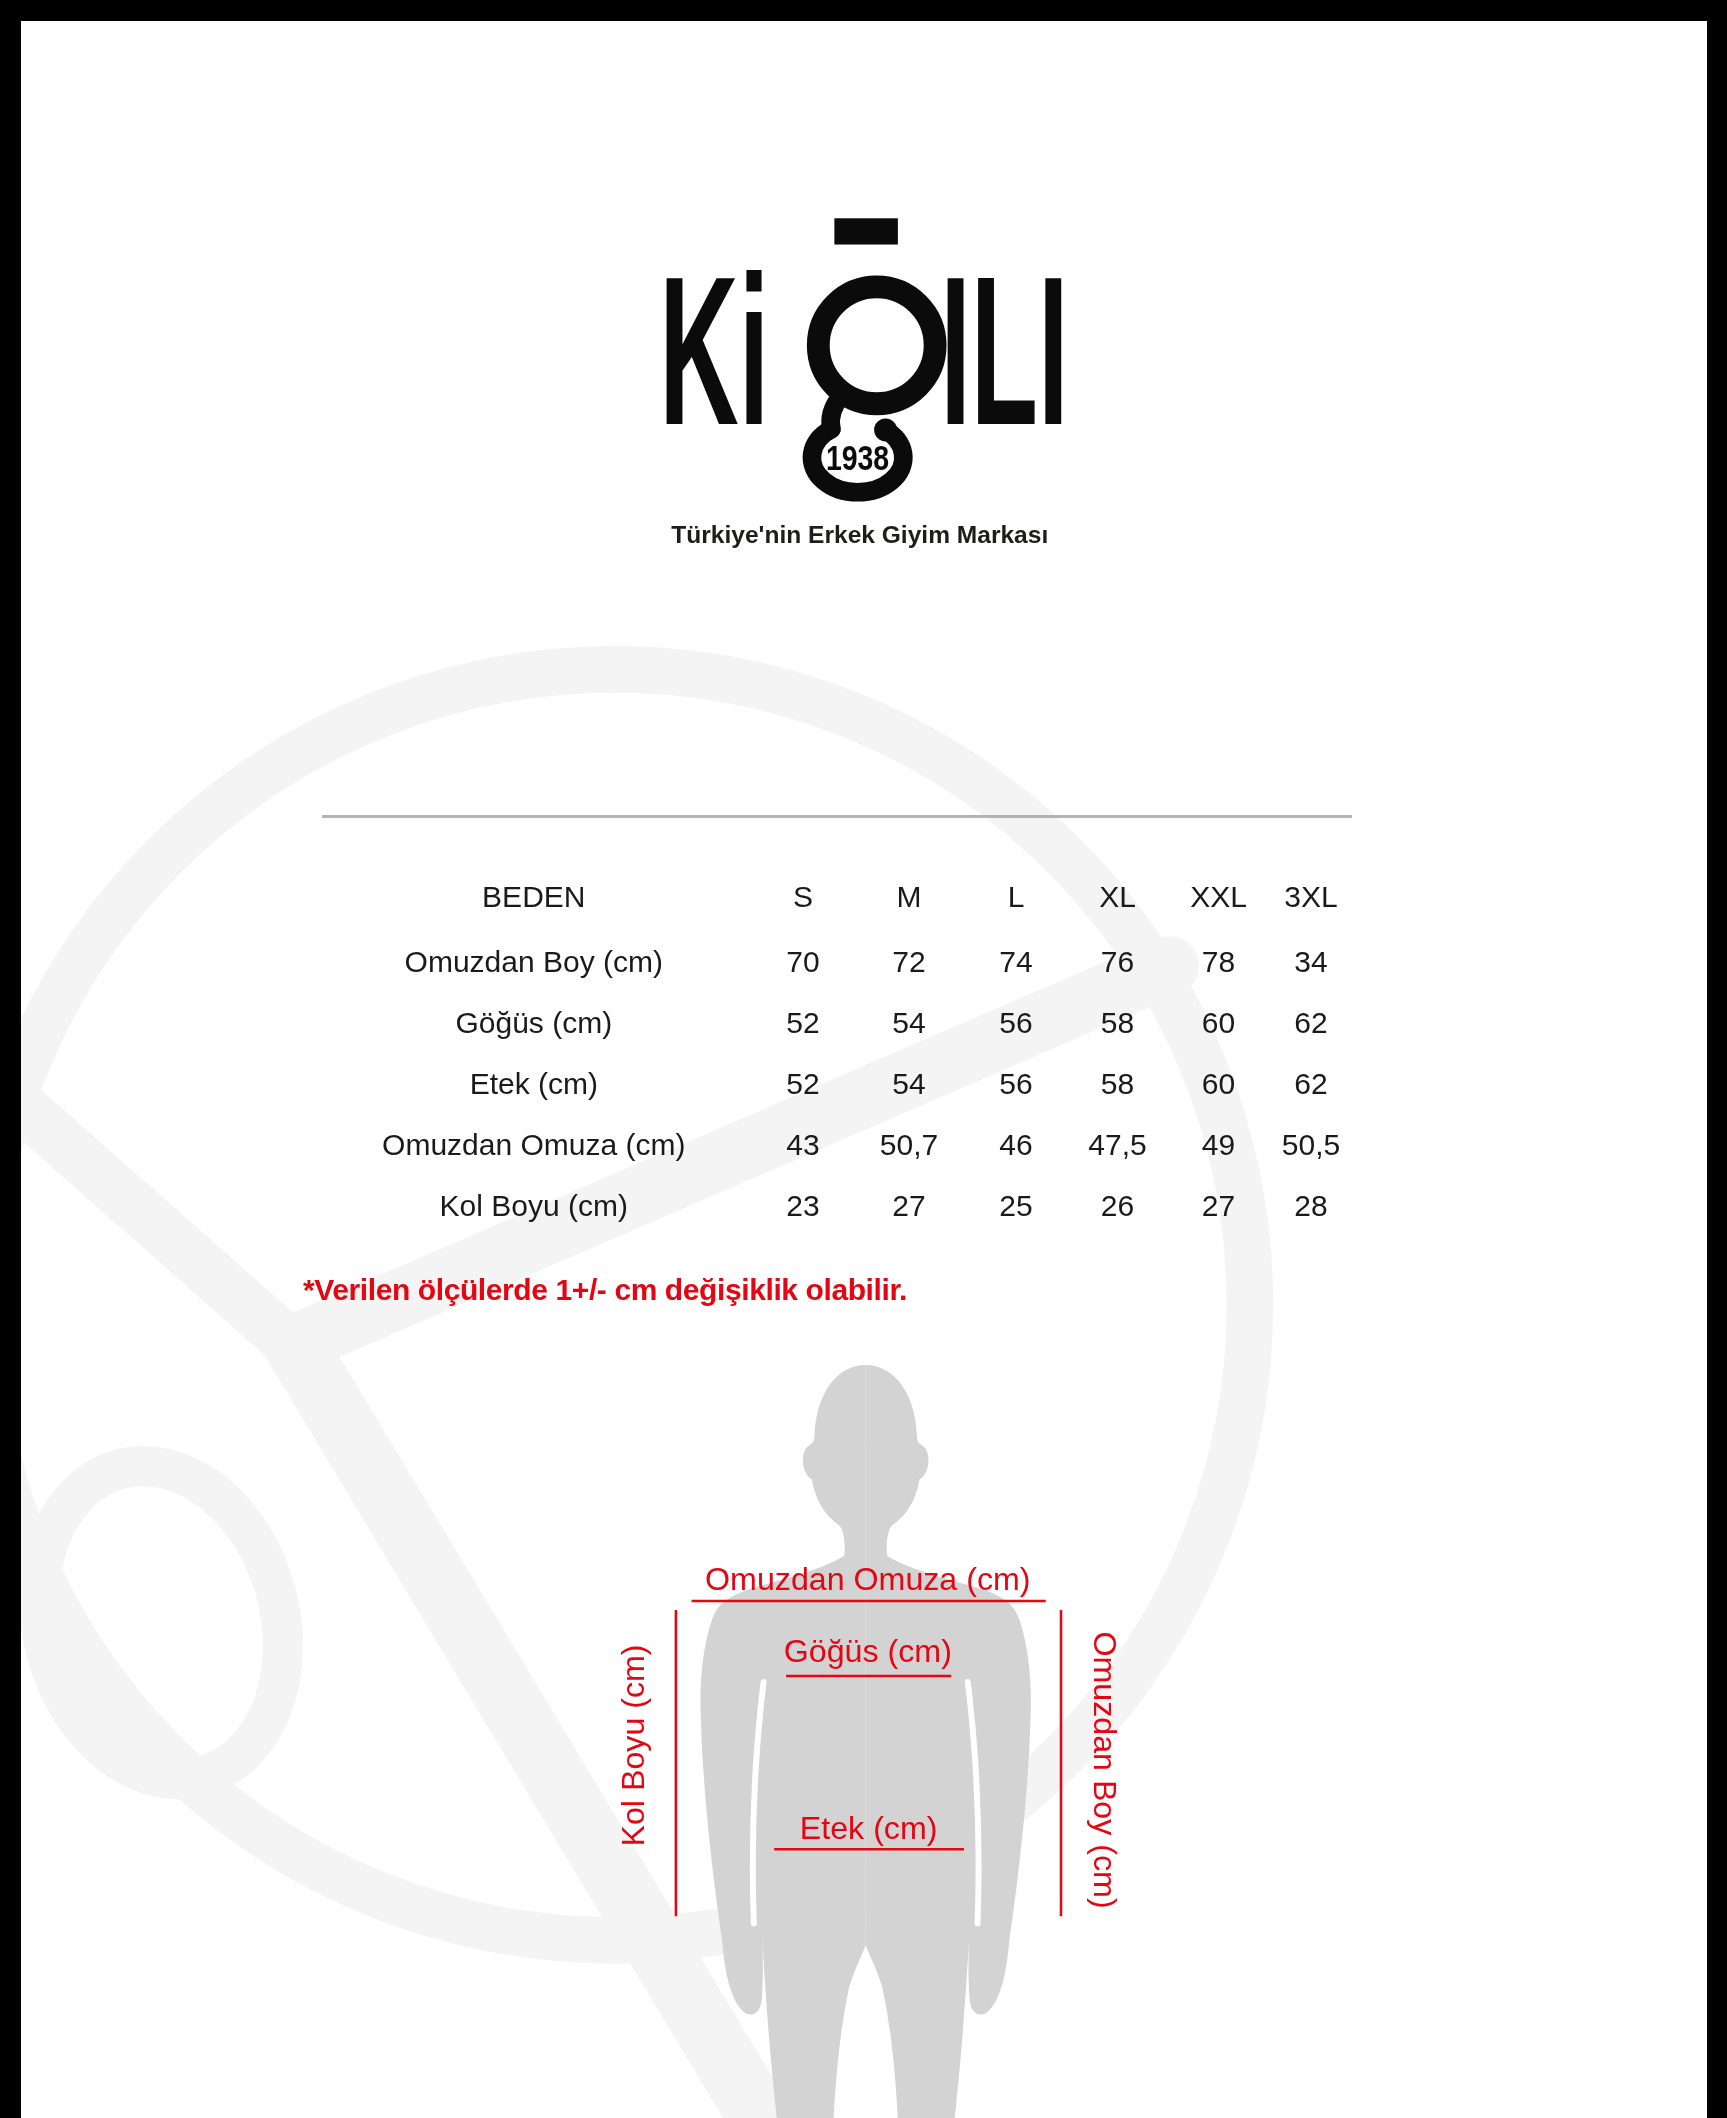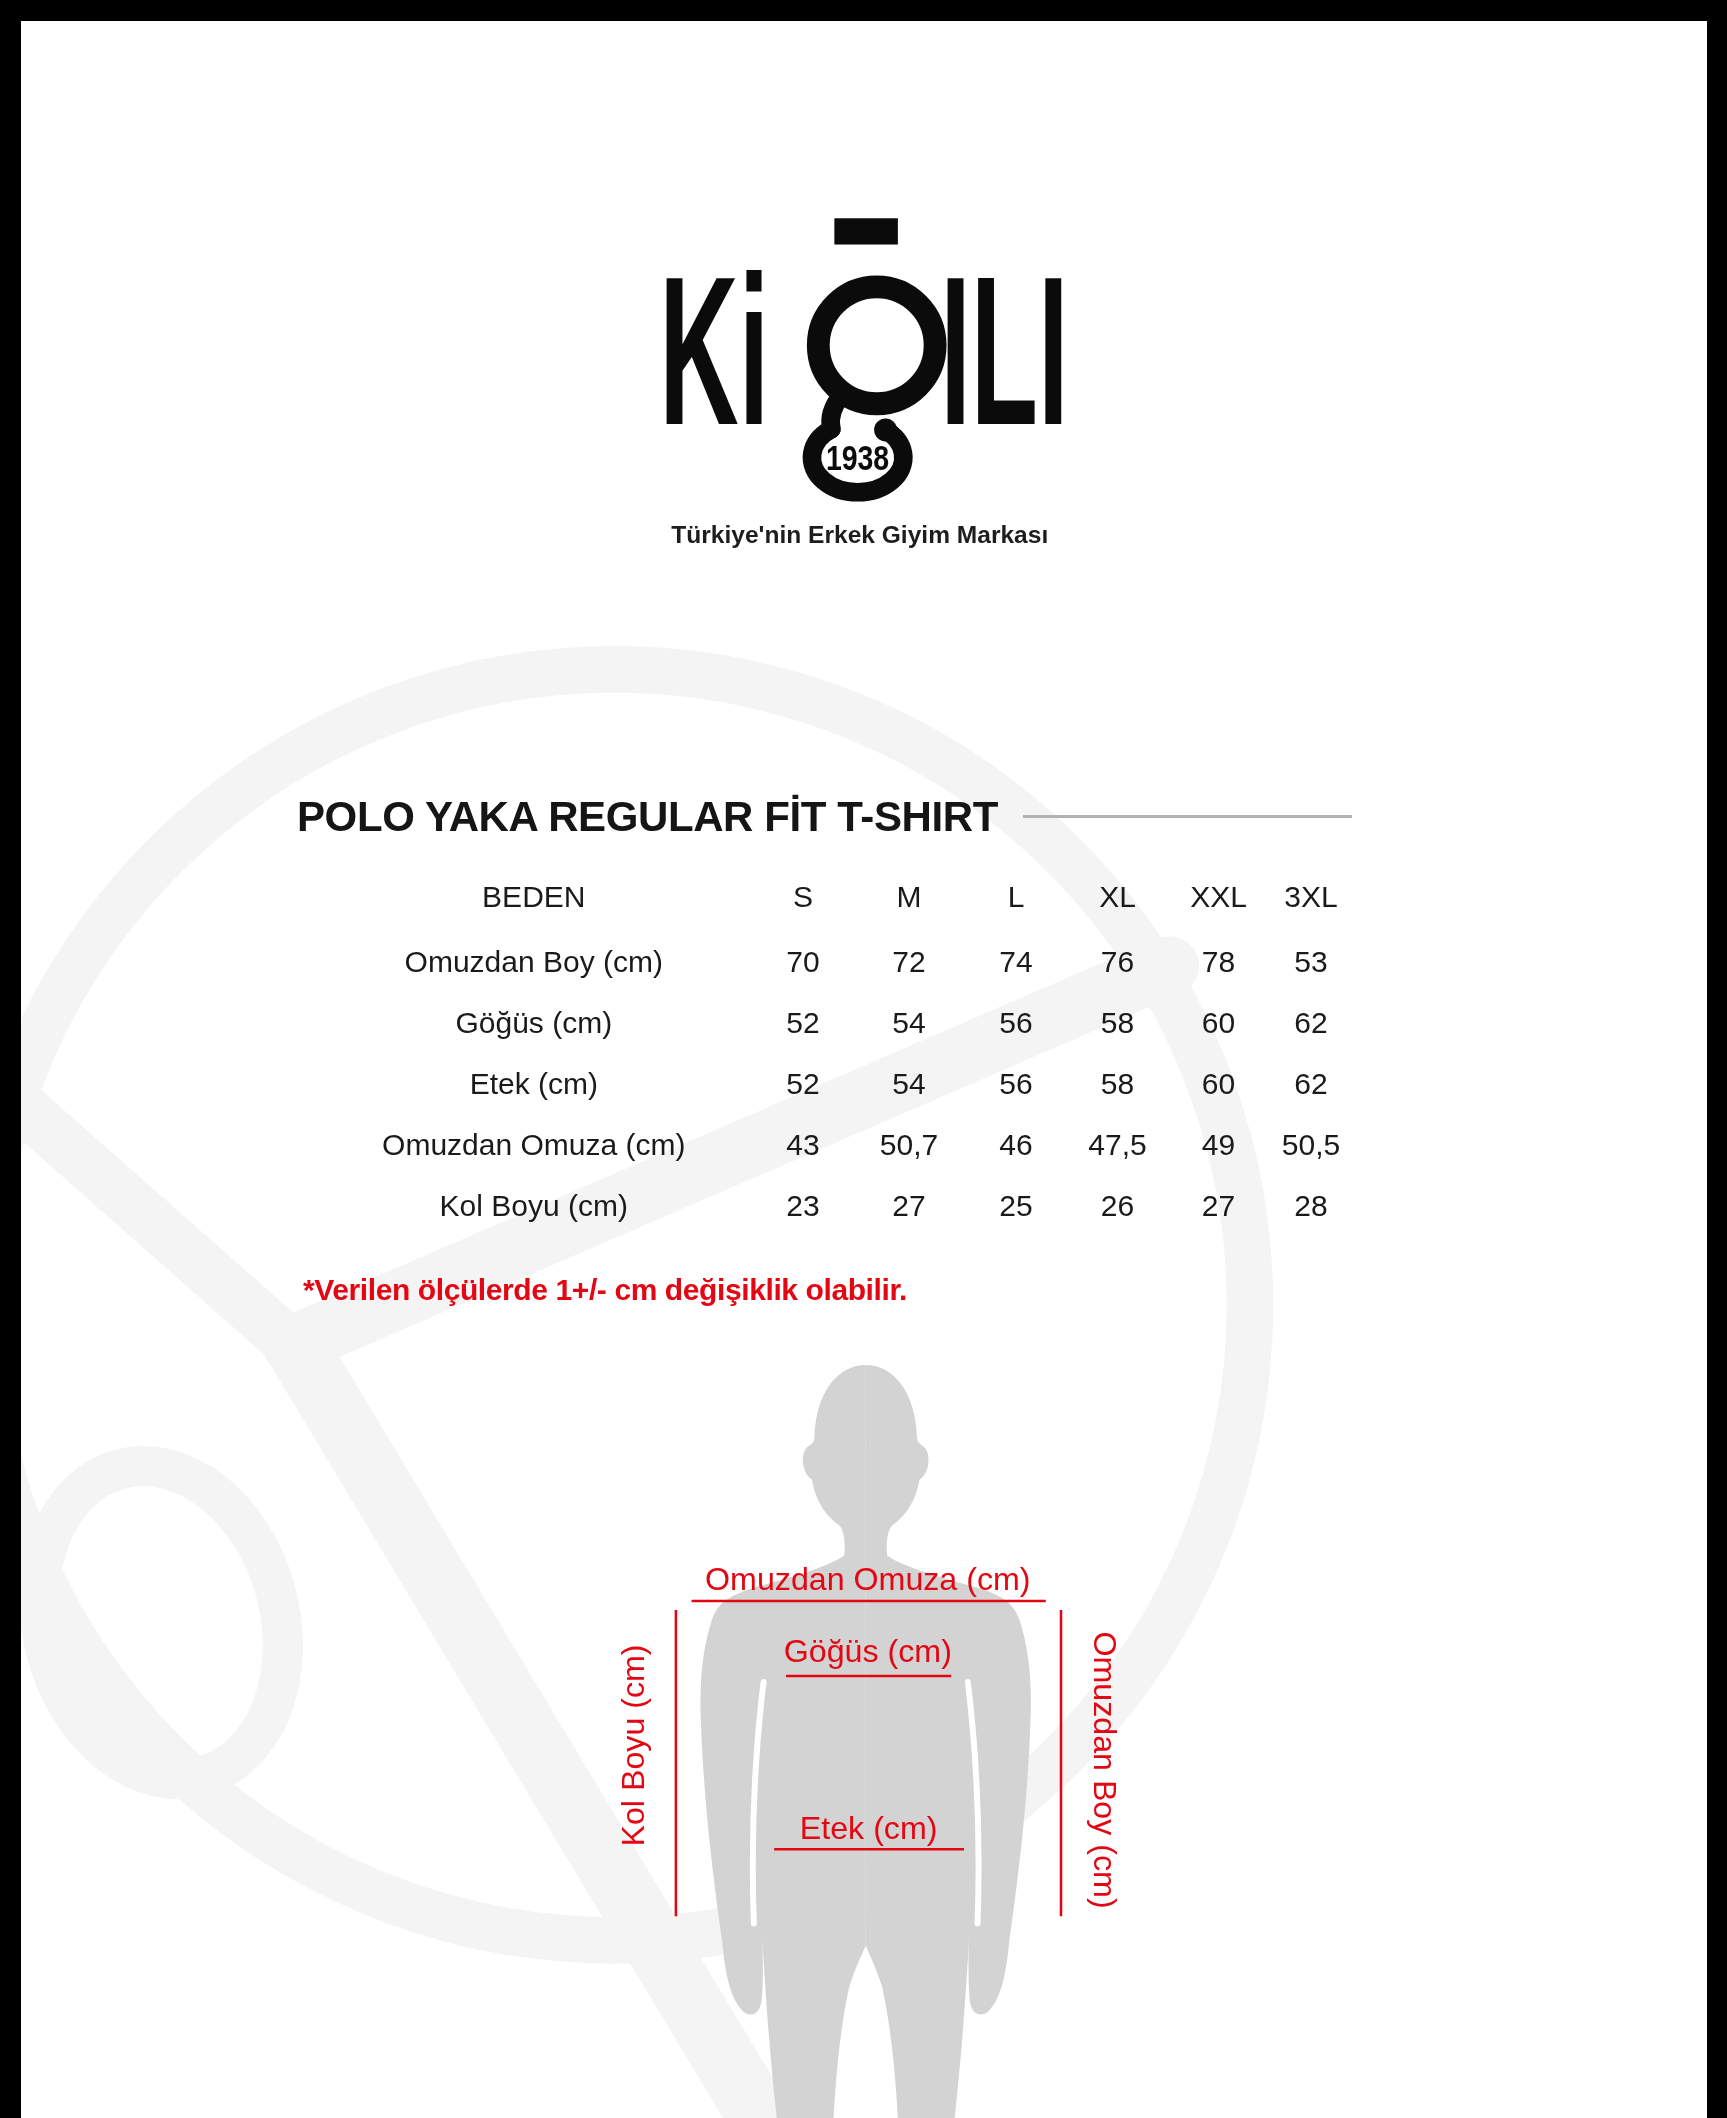--- a/index.html
+++ b/index.html
@@ -98,21 +98,20 @@
       <circle cx="630" cy="345" r="138" fill="none" stroke="#0b0b0b" stroke-width="54"></circle>
       <path d="M 647 543 A 108 82 0 1 1 523 543" fill="none" stroke="#0b0b0b" stroke-width="44" stroke-linecap="round"></path>
       <path d="M 523 543 C 516 512 528 486 548 462" fill="none" stroke="#0b0b0b" stroke-width="44" stroke-linecap="round"></path>
       <circle cx="651" cy="545" r="27"></circle>
       <text x="731" y="640" font-size="84" text-anchor="middle" transform="scale(0.8,1)">1938</text>
       <text x="590" y="812" font-size="58" text-anchor="middle" fill="#1d1d1b">Türkiye'nin Erkek Giyim Markası</text>
     </g>
   </svg>
 
   <div class="title-row">
-    <span class="page-title">POLO YAKA REGULAR FİT T-SHIRT</span>
     <div class="title-rule"></div>
   </div>
 
   <table class="size-table">
     <colgroup>
       <col style="width:455px">
         <col style="width:102px">
         <col style="width:110px">
       <col style="width:104px">
         <col style="width:99px">
@@ -131,21 +130,21 @@
         </tr>
       </thead>
     <tbody>
         <tr>
           <td class="label-col">Omuzdan Boy (cm)</td>
           <td>70</td>
           <td>72</td>
           <td>74</td>
           <td>76</td>
           <td>78</td>
-          <td>53</td>
+          <td>34</td>
         </tr>
         <tr>
           <td class="label-col">Göğüs (cm)</td>
           <td>52</td>
           <td>54</td>
           <td>56</td>
           <td>58</td>
           <td>60</td>
           <td>62</td>
         </tr>

